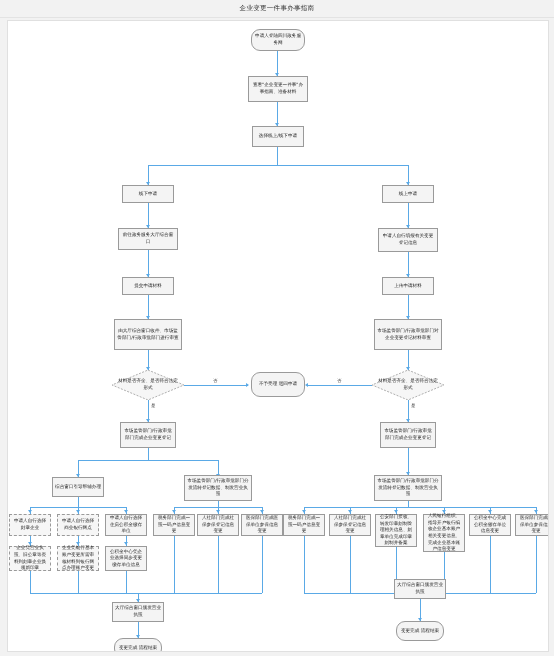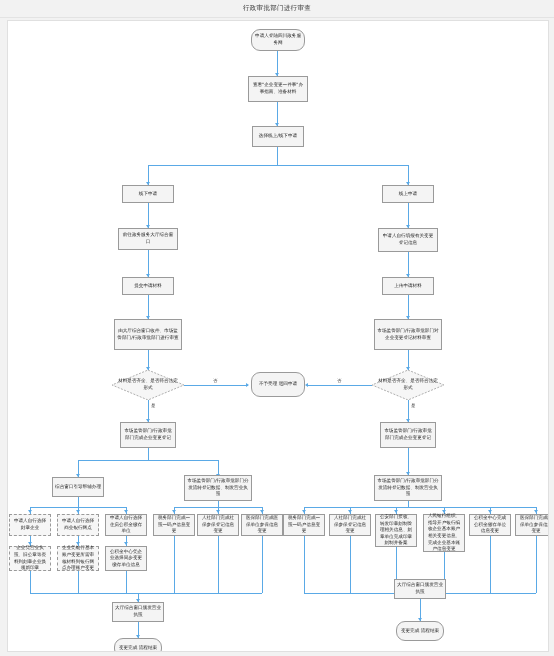--- a/index.html
+++ b/index.html
@@ -84,21 +84,21 @@
     position:absolute;font-size:4.4px;color:#333;background:#fff;
     padding:0 1px;z-index:4;
   }
 </style>
 </head>
 <body>
 
 <div id="app">
 
   <div class="titlebar">
-    <span class="t">行政审批部门进行审查</span>
+    <span class="t">企业变更一件事办事指南</span>
   </div>
 
   <div class="canvas">
 
     <div class="node round" style="left:243px;top:8px;width:54px;height:22px;">申请人登陆四川政务服务网</div>
     <div class="ln lv" style="left:269px;top:30px;height:25px;"></div>
     <div class="arw" style="left:267px;top:52px;"></div>
 
     <div class="node" style="left:240px;top:55px;width:60px;height:26px;">查看"企业变更一件事"办事指南、准备材料</div>
     <div class="ln lv" style="left:269px;top:81px;height:24px;"></div>

